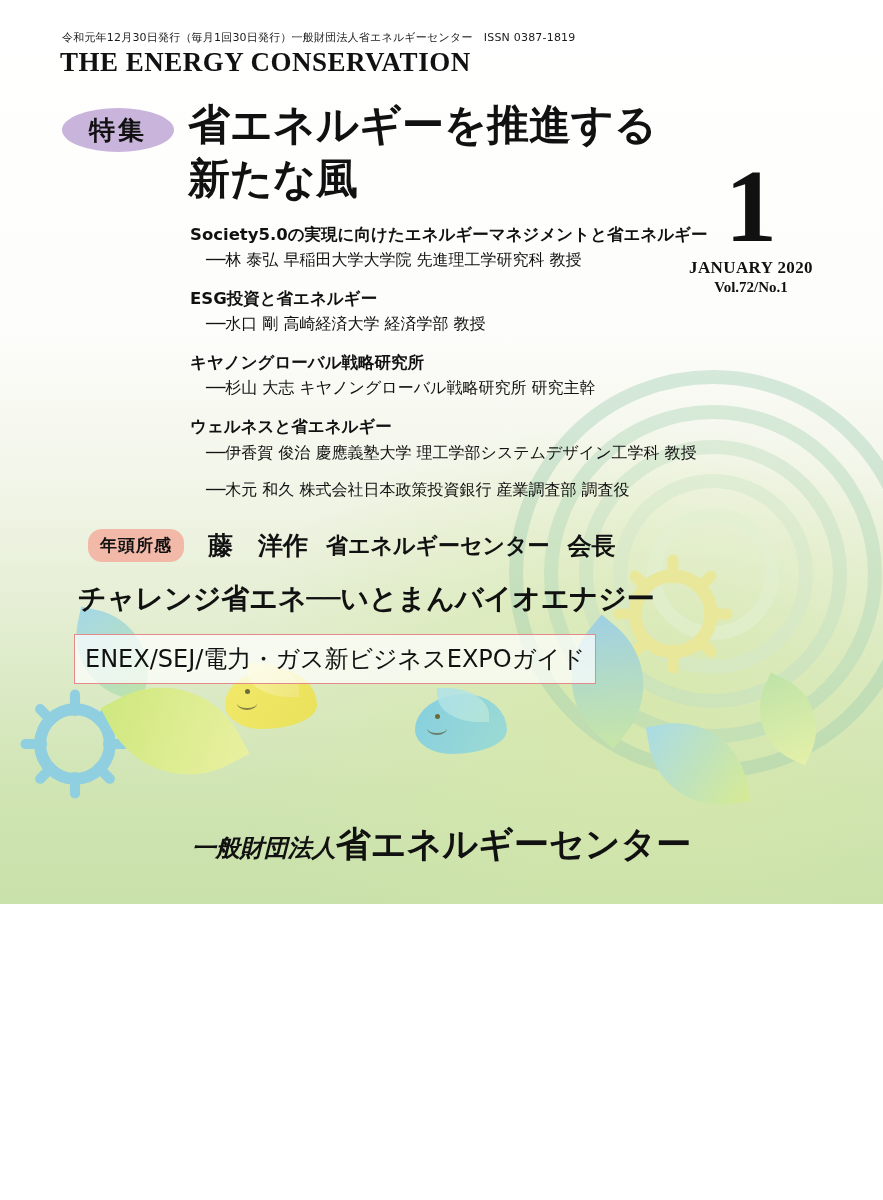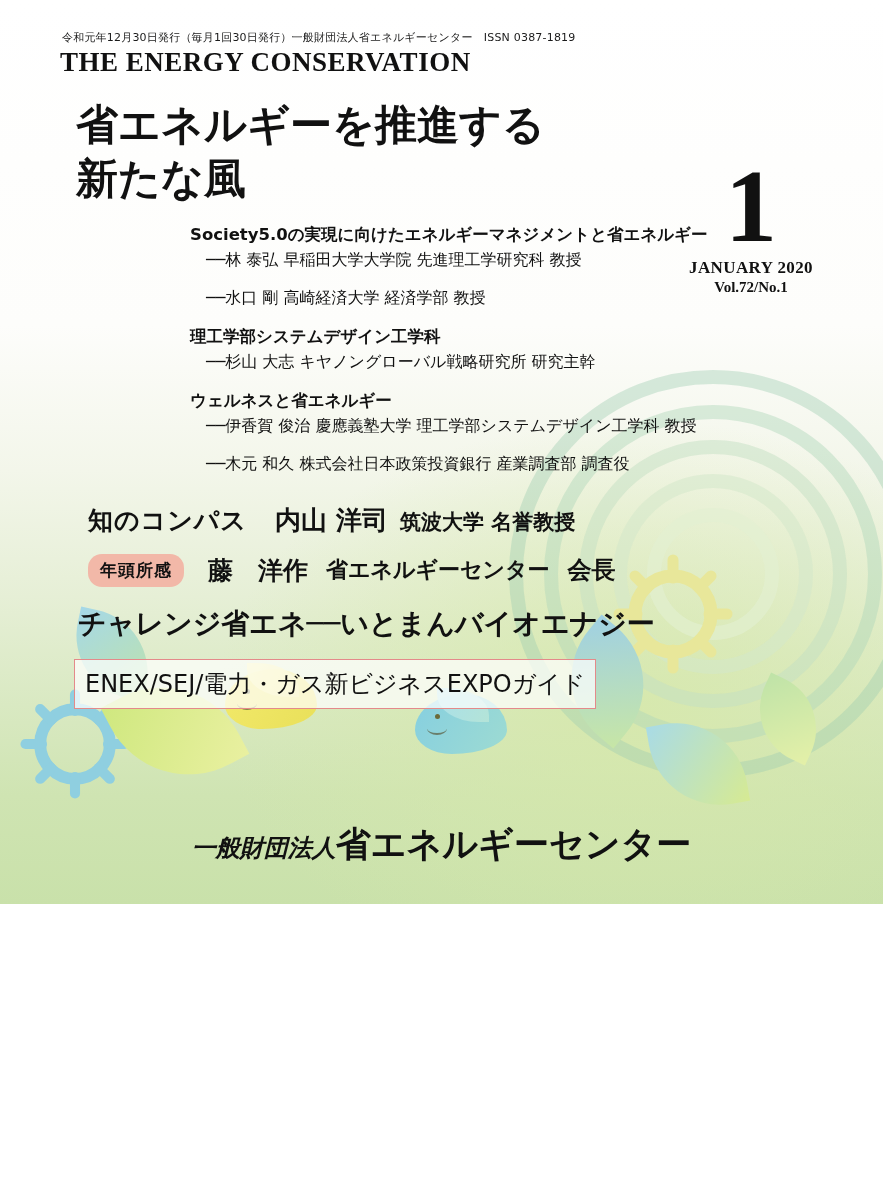--- a/index.html
+++ b/index.html
@@ -371,53 +371,50 @@
 
     <div class="subtitle-en">THE ENERGY CONSERVATION</div>
 
     <div class="issue-block">
       <div class="issue-number">1</div>
       <div class="issue-month">JANUARY 2020</div>
       <div class="issue-vol">Vol.72/No.1</div>
     </div>
 
     <div class="feature-row">
+      <div class="feature-badge">特集</div>
       <div class="feature-title">
         <div>省エネルギーを推進する</div>
         <div>新たな風</div>
       </div>
     </div>
 
     <div class="toc">
       <div class="toc-item">
         <div class="toc-title">Society5.0の実現に向けたエネルギーマネジメントと省エネルギー</div>
         <div class="toc-author">──林 泰弘 早稲田大学大学院 先進理工学研究科 教授</div>
       </div>
       <div class="toc-item">
+        <div class="toc-title">ESG投資と省エネルギー</div>
         <div class="toc-author">──水口 剛 高崎経済大学 経済学部 教授</div>
       </div>
       <div class="toc-item">
-        <div class="toc-title">理工学部システムデザイン工学科</div>
+        <div class="toc-title">キヤノングローバル戦略研究所</div>
         <div class="toc-author">──杉山 大志 キヤノングローバル戦略研究所 研究主幹</div>
       </div>
       <div class="toc-item">
         <div class="toc-title">ウェルネスと省エネルギー</div>
         <div class="toc-author">──伊香賀 俊治 慶應義塾大学 理工学部システムデザイン工学科 教授</div>
       </div>
       <div class="toc-item">
         <div class="toc-author">──木元 和久 株式会社日本政策投資銀行 産業調査部 調査役</div>
       </div>
     </div>
 
     <div class="lower">
-      <div class="row-compass">
-        <span class="label">知のコンパス</span>
-        <span class="person">内山 洋司</span>
-        <span class="affil">筑波大学 名誉教授</span>
-      </div>
 
       <div class="row-newyear">
         <span class="newyear-badge">年頭所感</span>
         <span class="person">藤　洋作</span>
         <span class="affil">省エネルギーセンター</span>
         <span class="role">会長</span>
       </div>
 
       <div class="row-challenge">チャレンジ省エネ──いとまんバイオエナジー</div>
 

